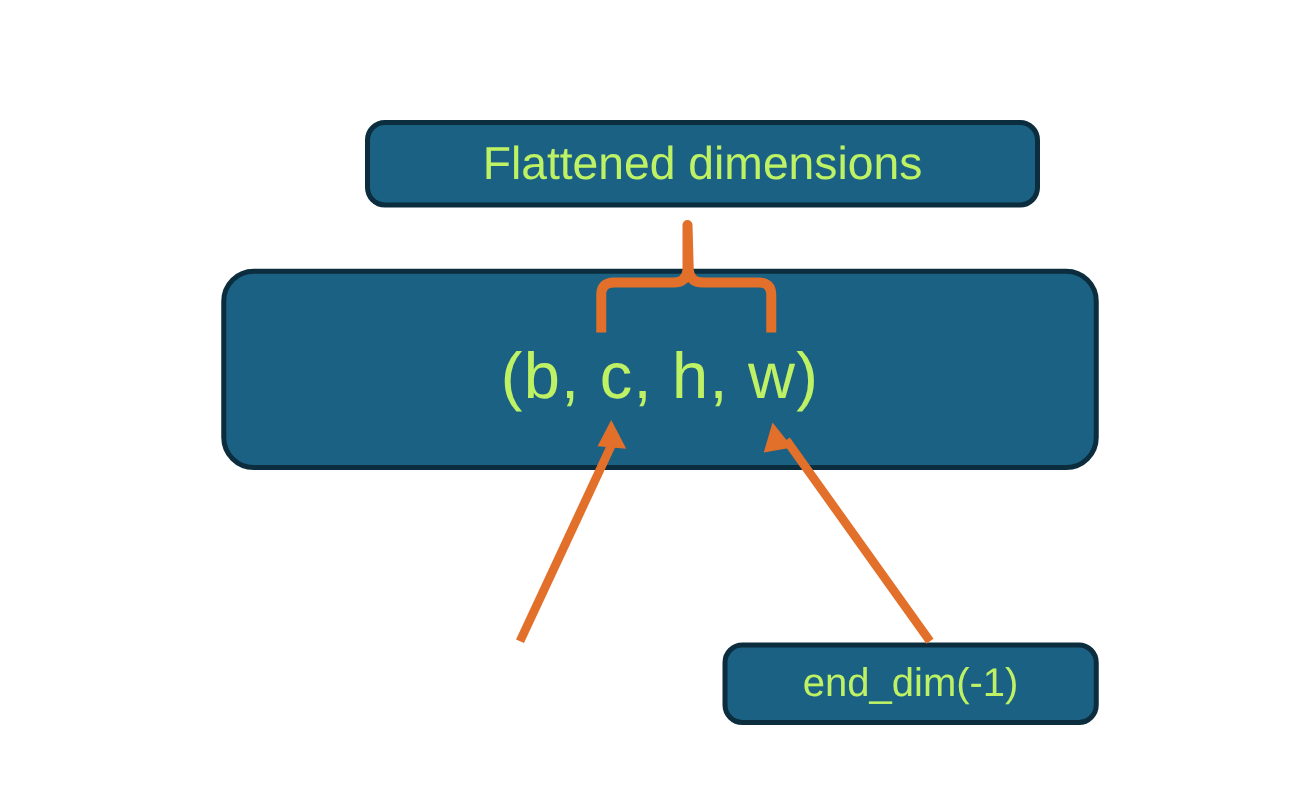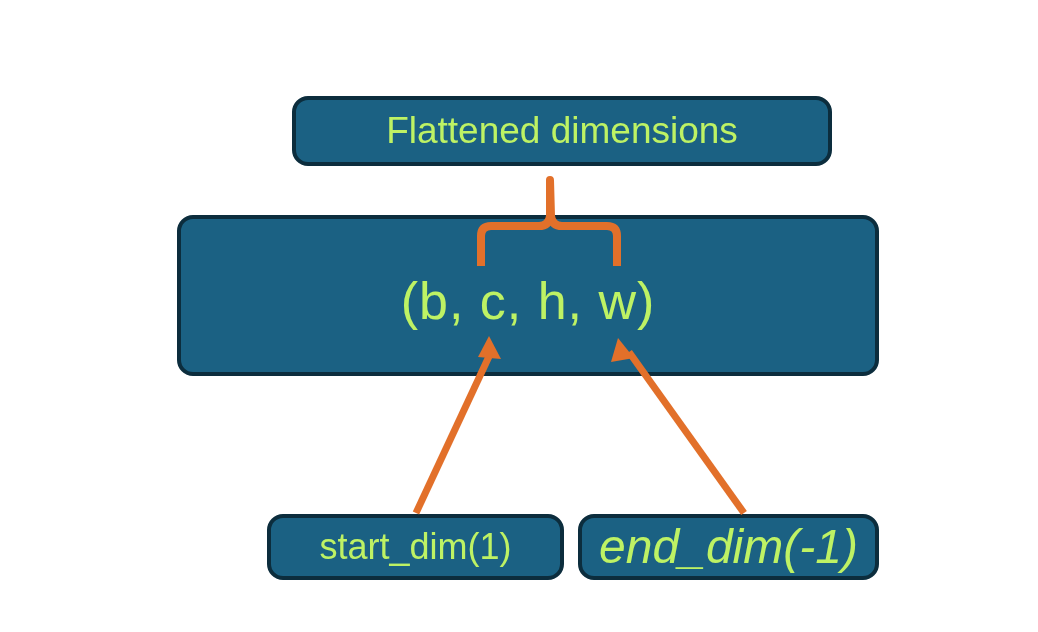--- a/index.html
+++ b/index.html
@@ -45,21 +45,21 @@
     border-radius: 16px;
   }
   #node-flattened .node-label { font-size: 37px; }
 
   
   #node-shape {
     left: 177px;
     top: 215px;
     width: 702px;
     height: 161px;
-    border-radius: 16px;
+    border-radius: 26px;
   }
   #node-shape .node-label {
     font-size: 52px;
     letter-spacing: 1px;
     transform: translateY(6px);
   }
 
   
   #node-startdim {
     left: 267px;
@@ -71,21 +71,21 @@
   #node-startdim .node-label { font-size: 36px; }
 
   
   #node-enddim {
     left: 578px;
     top: 514px;
     width: 301px;
     height: 66px;
     border-radius: 16px;
   }
-  #node-enddim .node-label { font-size: 48px; font-style: italic; }
+  #node-enddim .node-label { font-size: 32px; }
 
   
   #connectors {
     position: absolute;
     left: 0;
     top: 0;
     width: 1038px;
     height: 632px;
     pointer-events: none;
   }
@@ -96,23 +96,20 @@
 <div id="canvas">
 
   <div class="node" id="node-flattened">
     <span class="node-label">Flattened dimensions</span>
   </div>
 
   <div class="node" id="node-shape">
     <span class="node-label">(b, c, h, w)</span>
   </div>
 
-  <div class="node" id="node-startdim">
-    <span class="node-label">start_dim(1)</span>
-  </div>
 
   <div class="node" id="node-enddim">
     <span class="node-label">end_dim(-1)</span>
   </div>
 
   <svg id="connectors" viewBox="0 0 1038 632">
 
     <path d="M 481 266
              L 481 236
              Q 481 226 491 226

